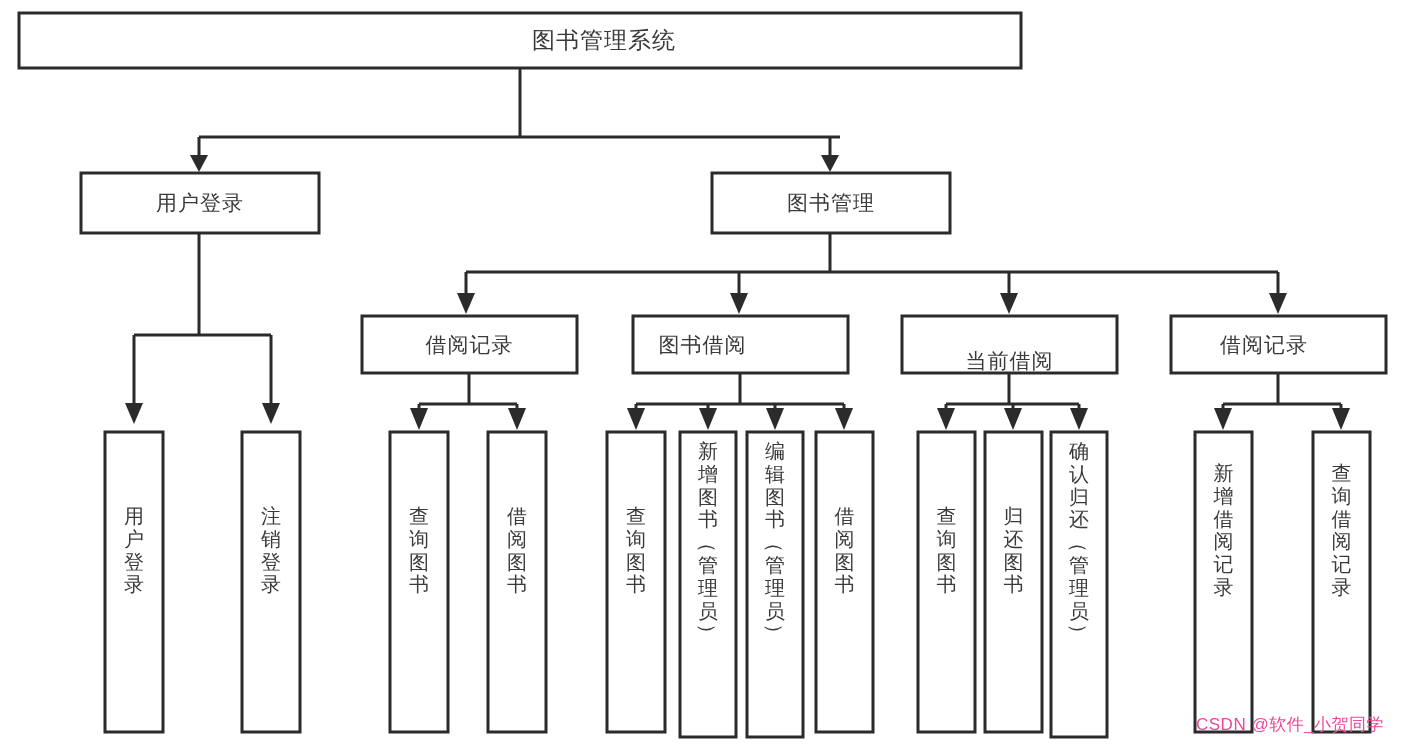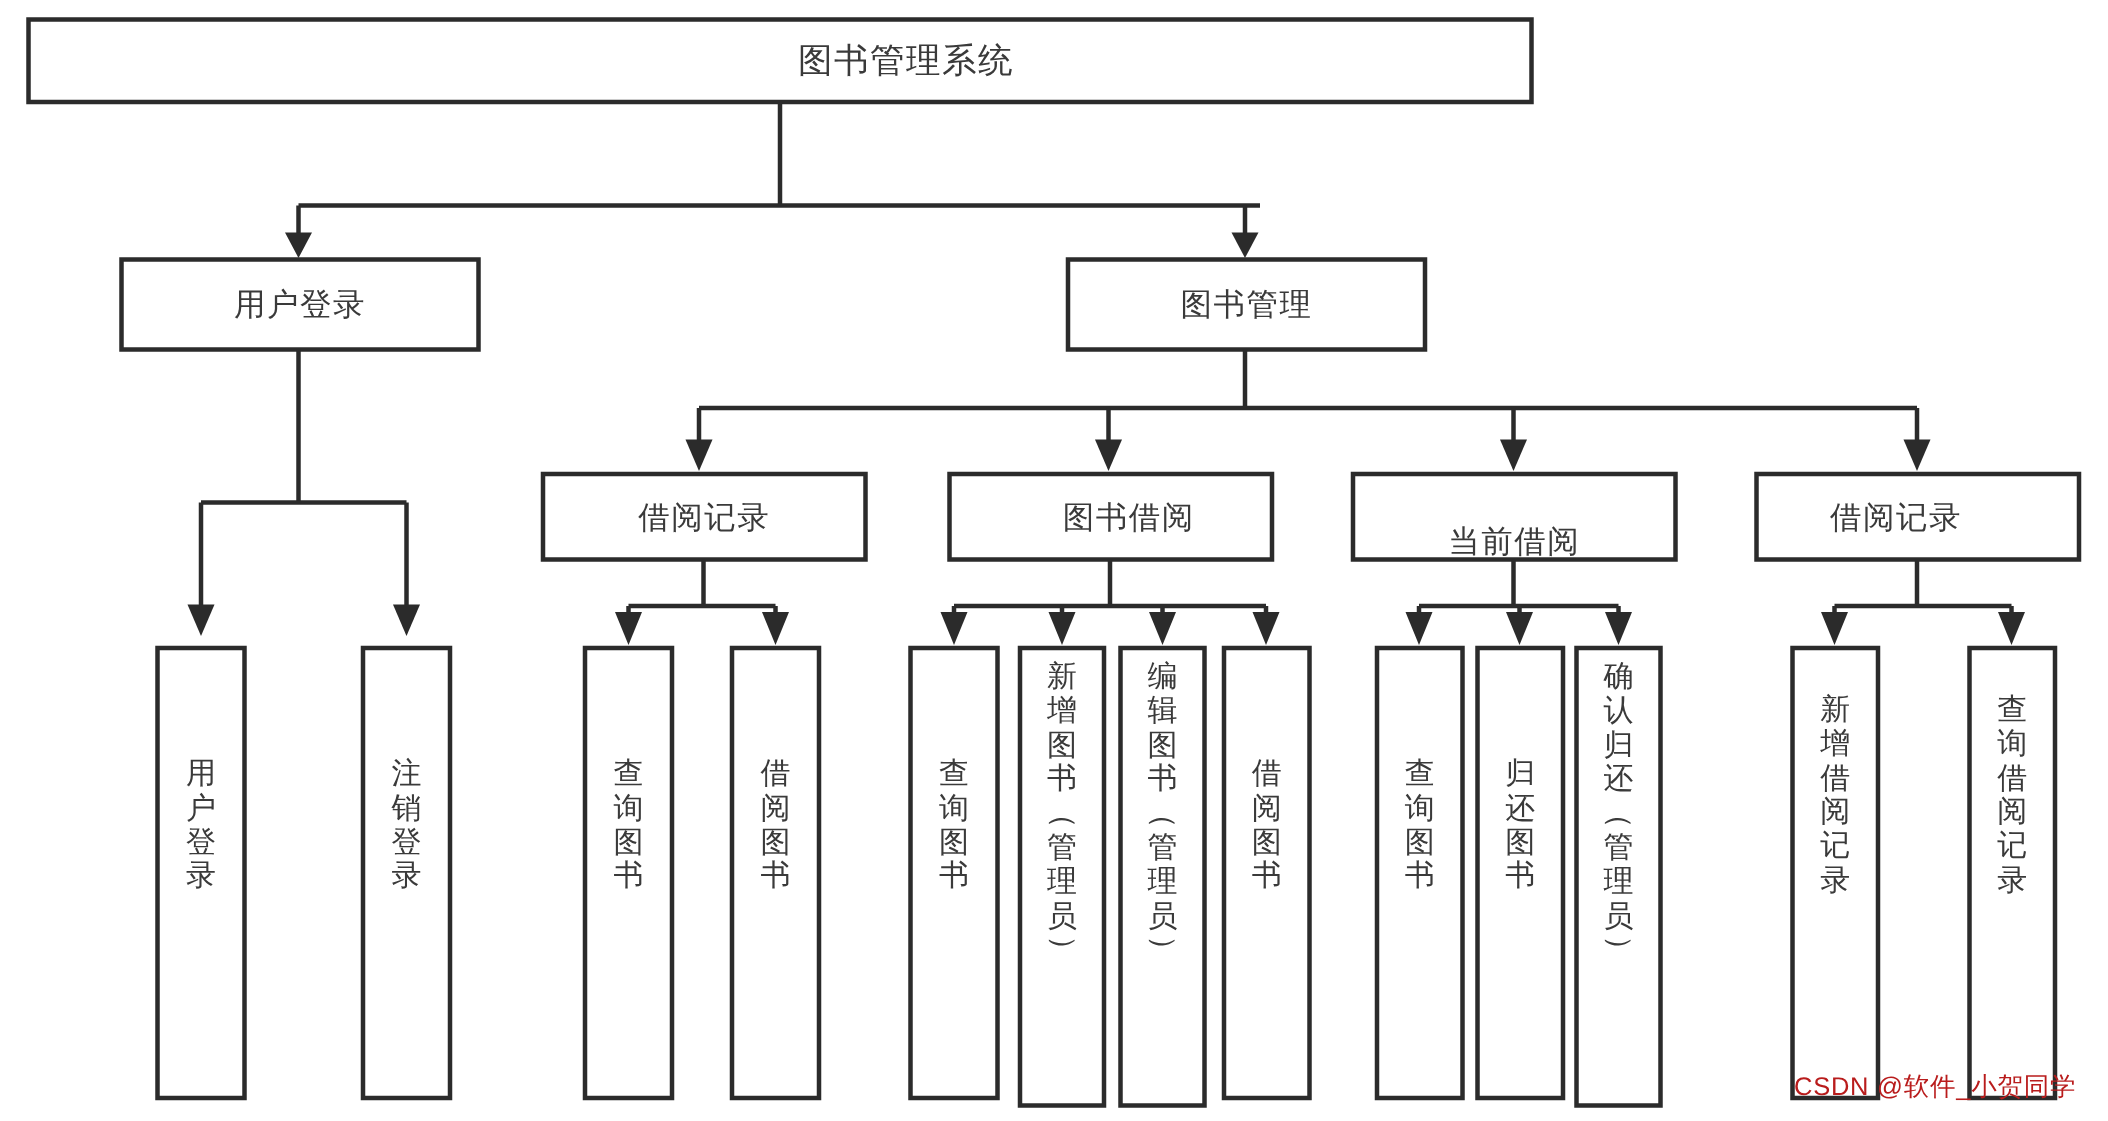--- a/index.html
+++ b/index.html
@@ -26,21 +26,21 @@
     position:absolute;
     display:flex;flex-direction:column;align-items:center;
     color:#3a3a3a;font-size:20px;line-height:1.14;
     white-space:pre;user-select:none;
     text-align:center;
   }
   .v-label span{display:block;}
   .v-label .paren{transform:rotate(90deg);}
   .watermark{
     position:absolute;left:1196px;top:713px;
-    font-size:17px;color:#b91c1c;white-space:nowrap;
+    font-size:17px;color:#ec4899;white-space:nowrap;
     letter-spacing:0.5px;user-select:none;
   }
 </style>
 </head>
 <body>
 
 <div id="diagram-root">
 
   <svg id="flow" viewBox="0 0 1405 747">
 
@@ -131,21 +131,21 @@
     <rect class="box-rect" x="1195" y="432" width="57" height="300"></rect>
     <rect class="box-rect" x="1313" y="432" width="57" height="300"></rect>
   </svg>
 
   <div class="h-label title" style="left:19px;top:13px;width:1170px;height:55px;">图书管理系统</div>
 
   <div class="h-label" style="left:81px;top:173px;width:238px;height:60px;">用户登录</div>
   <div class="h-label" style="left:712px;top:173px;width:238px;height:60px;">图书管理</div>
 
   <div class="h-label" style="left:362px;top:316px;width:215px;height:57px;">借阅记录</div>
-  <div class="h-label" style="left:645px;top:316px;width:215px;height:57px;">图书借阅</div>
+  <div class="h-label" style="left:595px;top:316px;width:215px;height:57px;">图书借阅</div>
   <div class="h-label" style="left:902px;top:332px;width:215px;height:58px;">当前借阅</div>
   <div class="h-label" style="left:1171px;top:316px;width:186px;height:57px;">借阅记录</div>
 
   <div class="v-label" style="left:105px;top:505px;width:58px;"><span>用</span><span>户</span><span>登</span><span>录</span></div>
   <div class="v-label" style="left:242px;top:505px;width:58px;"><span>注</span><span>销</span><span>登</span><span>录</span></div>
   <div class="v-label" style="left:390px;top:505px;width:58px;"><span>查</span><span>询</span><span>图</span><span>书</span></div>
   <div class="v-label" style="left:488px;top:505px;width:58px;"><span>借</span><span>阅</span><span>图</span><span>书</span></div>
   <div class="v-label" style="left:607px;top:505px;width:58px;"><span>查</span><span>询</span><span>图</span><span>书</span></div>
   <div class="v-label" style="left:680px;top:440px;width:56px;"><span>新</span><span>增</span><span>图</span><span>书</span><span class="paren">（</span><span>管</span><span>理</span><span>员</span><span class="paren">）</span></div>
   <div class="v-label" style="left:747px;top:440px;width:56px;"><span>编</span><span>辑</span><span>图</span><span>书</span><span class="paren">（</span><span>管</span><span>理</span><span>员</span><span class="paren">）</span></div>

